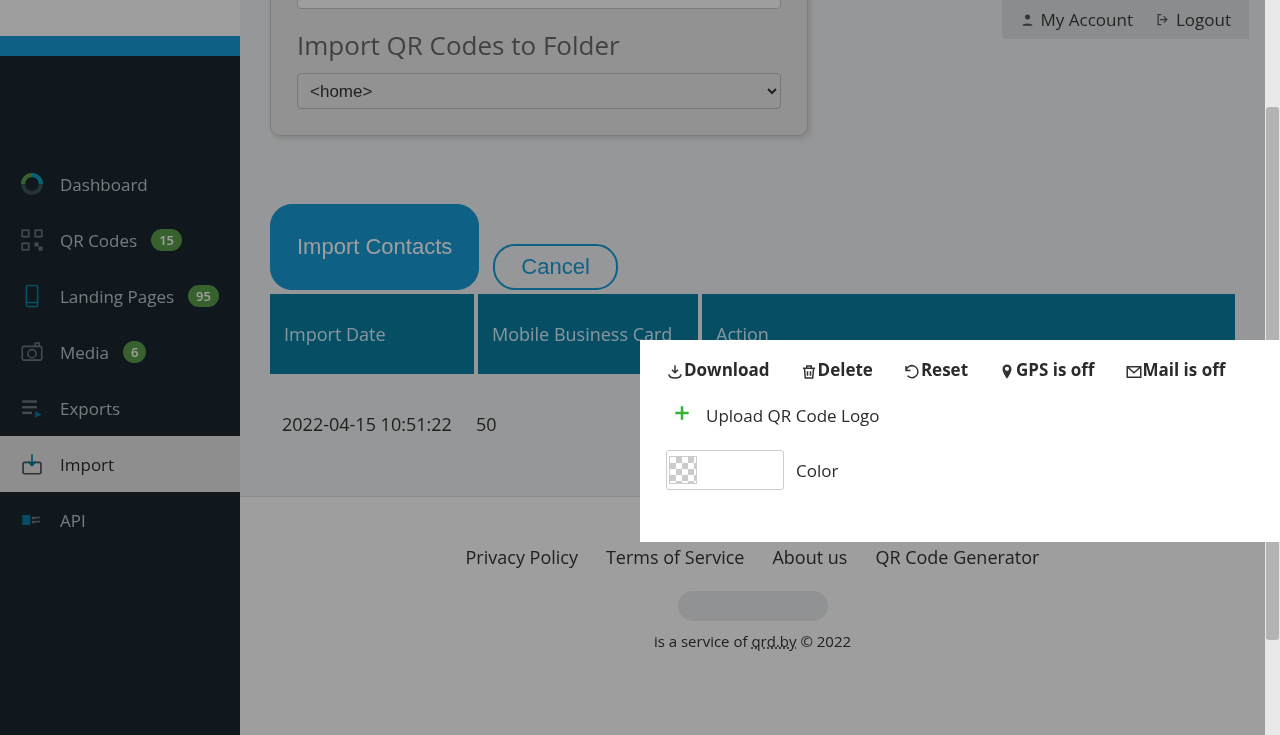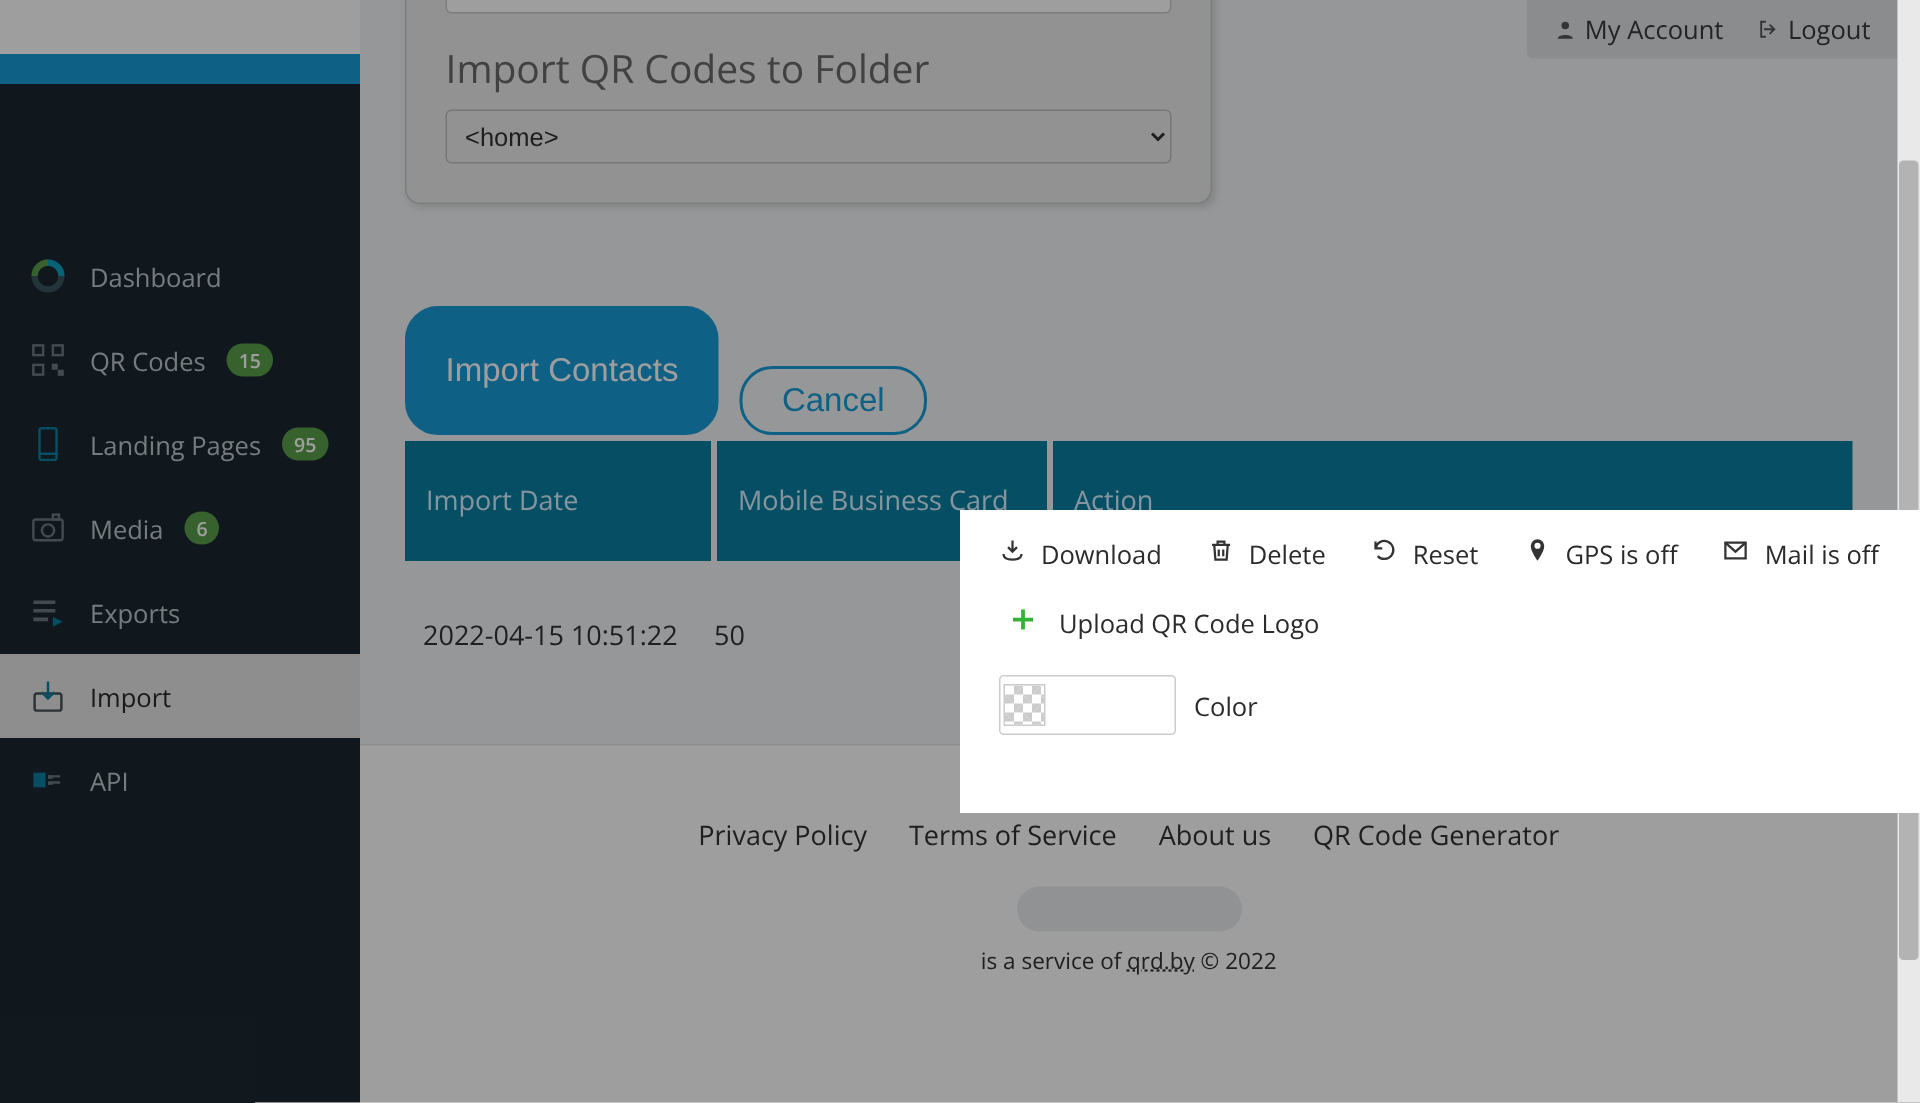--- a/index.html
+++ b/index.html
@@ -62,21 +62,21 @@
 
   .main{
     position:absolute;
     left:240px; right:15px; top:0; bottom:0;
     background:var(--light);
     overflow:hidden;
   }
 
   .account-bar{
     position:absolute;
-    top:0; right:0;
+    top:0; right:16px;
     background:#dfe3e4;
     display:flex;
     gap:22px;
     padding:8px 18px;
     border-bottom-left-radius:4px;
     font-size:17px;
     color:#3a3a3a;
   }
   .acc-link{display:flex;align-items:center;gap:6px;cursor:pointer;}
   .acc-ico{width:15px;height:15px;fill:#555;}
@@ -185,21 +185,21 @@
     left:640px; top:340px;
     width:593px;
     min-height:164px;
     background:#fff;
     z-index:10;
     padding:18px 26px 20px 26px;
     font-size:17px;
     color:#2b2b2b;
   }
   .pop-row{display:flex;align-items:center;gap:30px;margin-bottom:22px;}
-  .pop-item{display:flex;align-items:flex-start;gap:10px;cursor:pointer;}
+  .pop-item{display:flex;align-items:flex-end;cursor:pointer;font-weight:bold;}
   .pop-item svg{width:18px;height:18px;}
   .upload-row{display:flex;align-items:center;gap:14px;margin:6px 0 22px 6px;cursor:pointer;}
   .plus-ico svg{width:20px;height:20px;}
   .color-row{display:flex;align-items:center;gap:12px;}
   .color-box{
     width:112px;height:34px;border:1px solid #ccc;border-radius:3px;
     background:#fff;display:flex;align-items:center;padding:2px;
   }
   .color-swatch{
     width:26px;height:26px;

